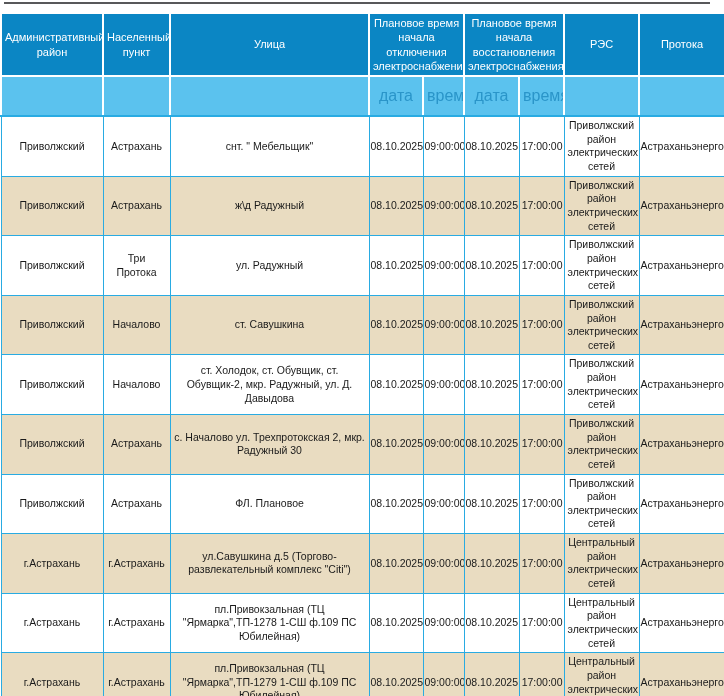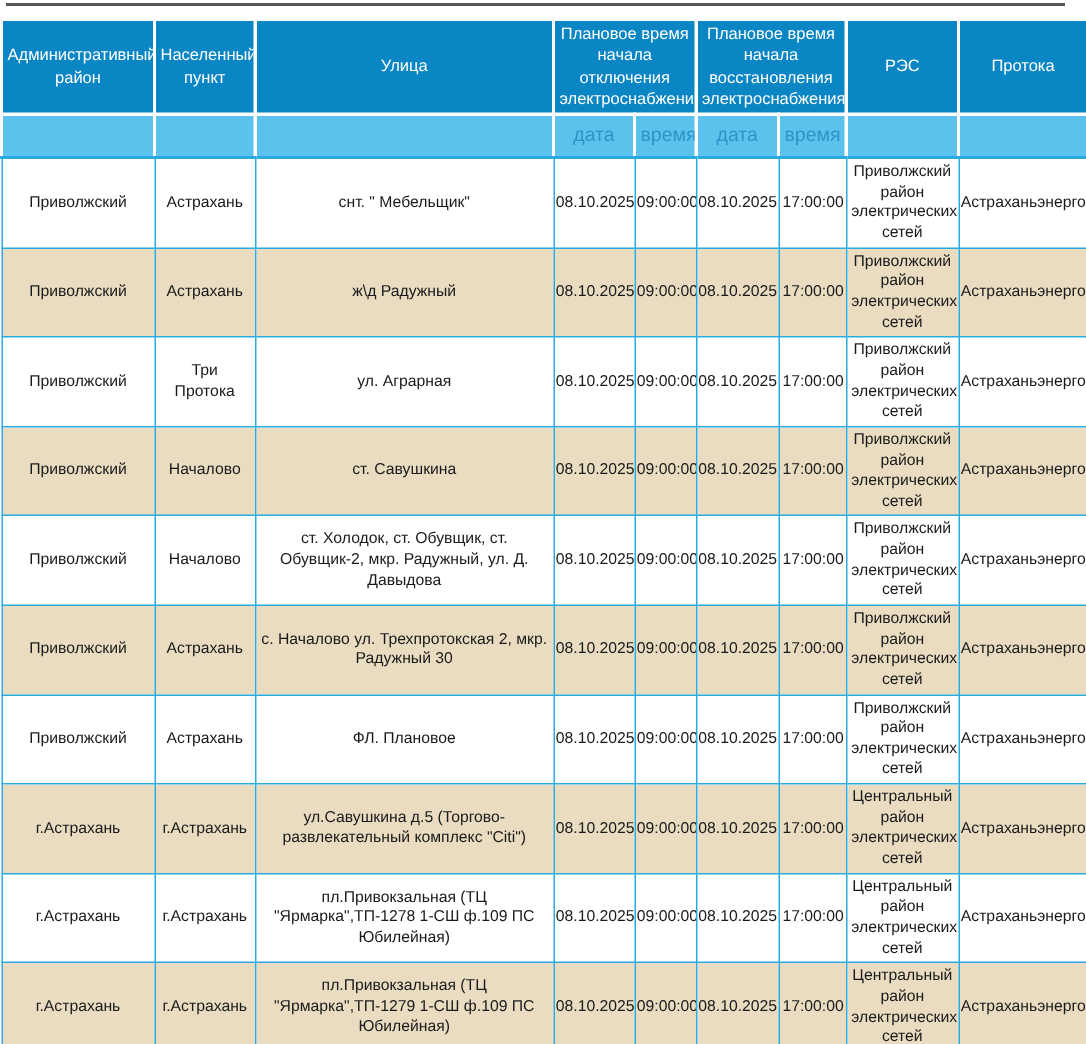--- a/index.html
+++ b/index.html
@@ -34,22 +34,22 @@
     color: var(--header-text, #ffffff);
     font-weight: normal;
     font-size: 11px;
     line-height: 1.3;
     border: 2px solid #ffffff;
   }
   tr.main-header { height: 56px; }
   tr.subheader th {
     background: var(--subheader-bg, #5bc2ee);
     color: var(--subheader-text, #2a95c9);
-    height: 29px;
-    font-size: 13px;
+    height: 40px;
+    font-size: 16px;
     border-bottom: 2px solid var(--grid, #29abe2);
   }
   tbody tr { height: 50.5px; background: #ffffff; }
   tbody tr.alt td { background: var(--row-alt, #e9dcc1); }
   tbody td {
     border: 1px solid var(--grid, #29abe2);
     color: var(--text, #1a1a1a);
     font-size: 10.5px;
     line-height: 1.3;
   }
@@ -114,21 +114,21 @@
     <td class="num">08.10.2025</td>
     <td class="num">09:00:00</td>
     <td class="num">08.10.2025</td>
     <td class="num">17:00:00</td>
     <td>Приволжский район электрических сетей</td>
     <td class="branch">Астраханьэнерго</td>
   </tr>
       <tr>
     <td>Приволжский</td>
     <td>Три Протока</td>
-    <td>ул. Аграрная</td>
+    <td>ул. Радужный</td>
     <td class="num">08.10.2025</td>
     <td class="num">09:00:00</td>
     <td class="num">08.10.2025</td>
     <td class="num">17:00:00</td>
     <td>Приволжский район электрических сетей</td>
     <td class="branch">Астраханьэнерго</td>
   </tr>
       <tr class="alt">
     <td>Приволжский</td>
     <td>Началово</td>

